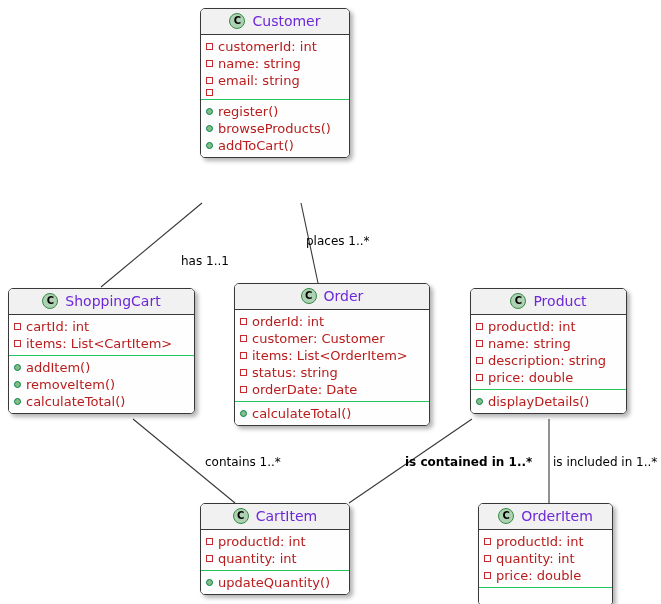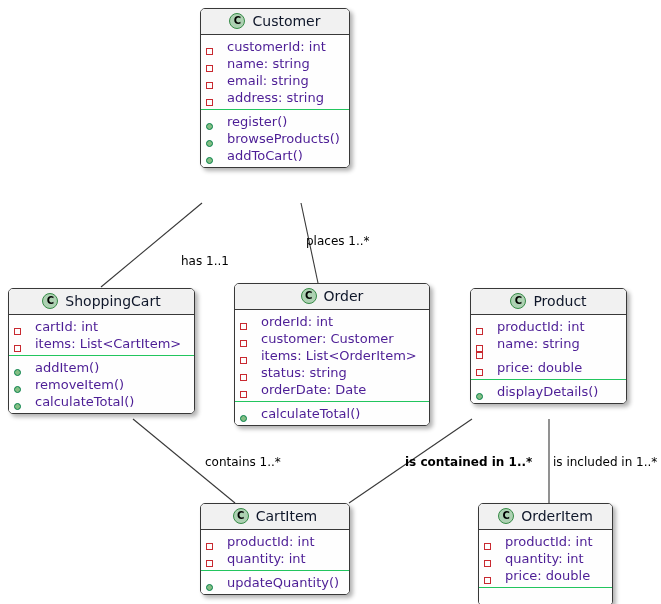--- a/index.html
+++ b/index.html
@@ -64,41 +64,41 @@
     justify-content: center;
     font-size: 10px;
     font-weight: bold;
     color: #000000;
     line-height: 1;
     flex: 0 0 auto;
   }
 
   .class-title {
     font-size: 14px;
-    color: #0f172a;
+    color: #6d28d9;
     white-space: nowrap;
   }
 
   .uml-compartment {
     padding: 3px 5px 3px 5px;
     background: #FEFEFE;
   }
   .uml-compartment + .uml-compartment {
     border-top: 1px solid #22c55e;
   }
   .uml-compartment.empty {
     min-height: 11px;
   }
 
   .member {
     display: flex;
-    align-items: flex-end;
-    gap: 14px;
+    align-items: center;
+    gap: 5px;
     font-size: 13px;
-    color: #4c1d95;
+    color: #b91c1c;
     line-height: 17px;
     white-space: nowrap;
   }
 
   .attr-marker {
     width: 7px;
     height: 7px;
     box-sizing: border-box;
     border: 1.3px solid #C82930;
     background: transparent;
@@ -160,21 +160,20 @@
       <div class="member">
           <span class="attr-marker"></span>
           <span>name: string</span>
         </div>
       <div class="member">
           <span class="attr-marker"></span>
           <span>email: string</span>
         </div>
       <div class="member">
           <span class="attr-marker"></span>
-          <span>address: string</span>
         </div>
     </div>
     <div class="uml-compartment">
       <div class="member">
           <span class="method-marker"></span>
           <span>register()</span>
         </div>
       <div class="member">
           <span class="method-marker"></span>
           <span>browseProducts()</span>
@@ -261,20 +260,21 @@
       <div class="member">
           <span class="attr-marker"></span>
           <span>productId: int</span>
         </div>
       <div class="member">
           <span class="attr-marker"></span>
           <span>name: string</span>
         </div>
       <div class="member">
           <span class="attr-marker"></span>
+          <span>description: string</span>
         </div>
       <div class="member">
           <span class="attr-marker"></span>
           <span>price: double</span>
         </div>
     </div>
     <div class="uml-compartment">
       <div class="member">
           <span class="method-marker"></span>
           <span>displayDetails()</span>

